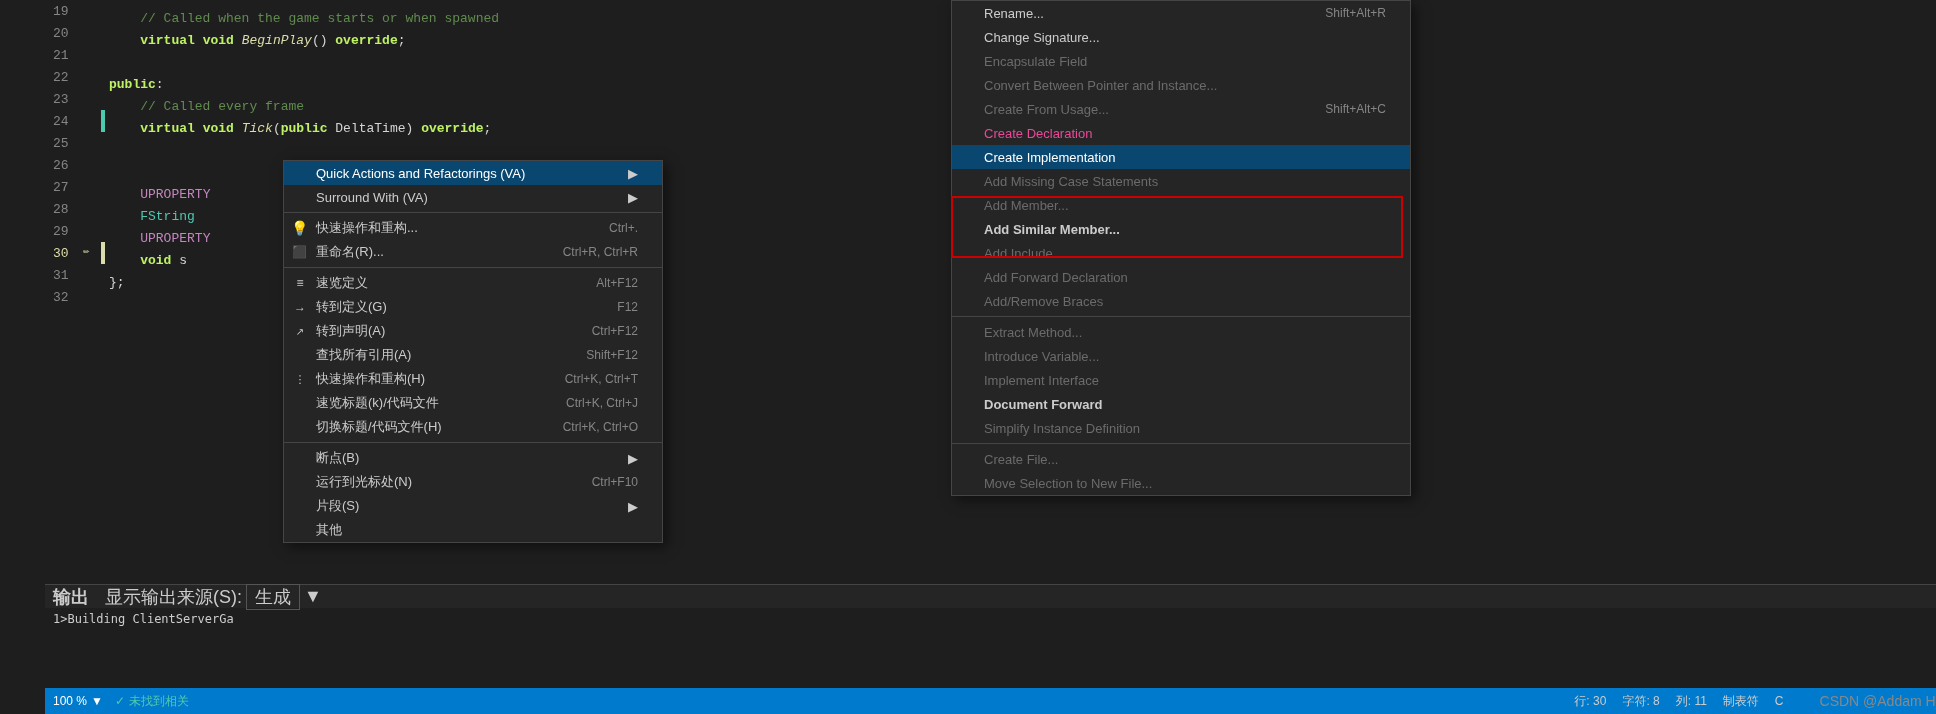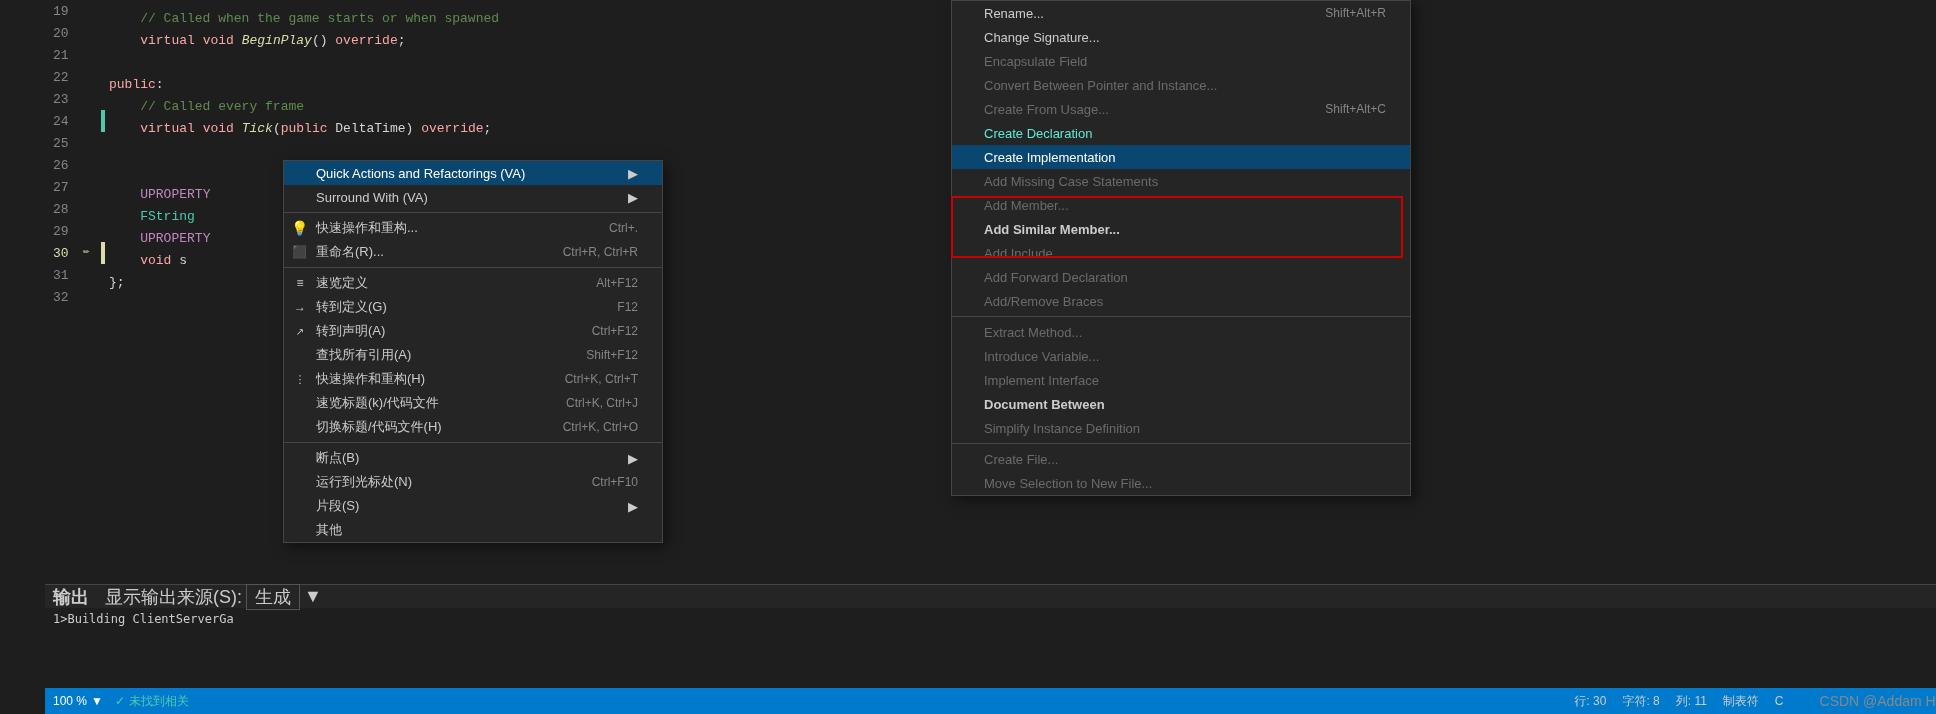--- a/index.html
+++ b/index.html
@@ -52,21 +52,21 @@
     }
 
     .code-line-content {
       display: flex;
       align-items: center;
       height: 22px;
       padding-left: 4px;
       white-space: pre;
     }
 
-    .kw-blue { color: #fca5a5; }
+    .kw-blue { color: #bef264; font-weight: bold; }
     .kw-comment { color: #608b4e; }
     .kw-magenta { color: #c586c0; }
     .kw-italic-yellow { color: #dcdcaa; font-style: italic; }
     .kw-white { color: #d4d4d4; }
     .kw-teal { color: #4ec9b0; }
 
     
     .context-menu-main {
       position: absolute;
       top: 160px;
@@ -415,21 +415,21 @@
       <span>Encapsulate Field</span>
     </div>
     <div class="menu-item disabled">
       <span>Convert Between Pointer and Instance...</span>
     </div>
     <div class="menu-item disabled">
       <span>Create From Usage...</span>
       <span class="shortcut">Shift+Alt+C</span>
     </div>
 
-    <div class="menu-item" style="color:#5eead4;">
+    <div class="menu-item" style="color:#ec4899;">
       <span>Create Declaration</span>
     </div>
 
     <div class="menu-item" style="background:#094771; color:#ffffff;">
       <span>Create Implementation</span>
     </div>
     <div class="menu-item disabled">
       <span>Add Missing Case Statements</span>
     </div>
     <div class="menu-item disabled">
@@ -451,21 +451,21 @@
     <div class="menu-item disabled">
       <span>Extract Method...</span>
     </div>
     <div class="menu-item disabled">
       <span>Introduce Variable...</span>
     </div>
     <div class="menu-item disabled">
       <span>Implement Interface</span>
     </div>
     <div class="menu-item" style="font-weight:bold;">
-      <span>Document Between</span>
+      <span>Document Forward</span>
     </div>
     <div class="menu-item disabled">
       <span>Simplify Instance Definition</span>
     </div>
     <div class="menu-separator"></div>
     <div class="menu-item disabled">
       <span>Create File...</span>
     </div>
     <div class="menu-item disabled">
       <span>Move Selection to New File...</span>

